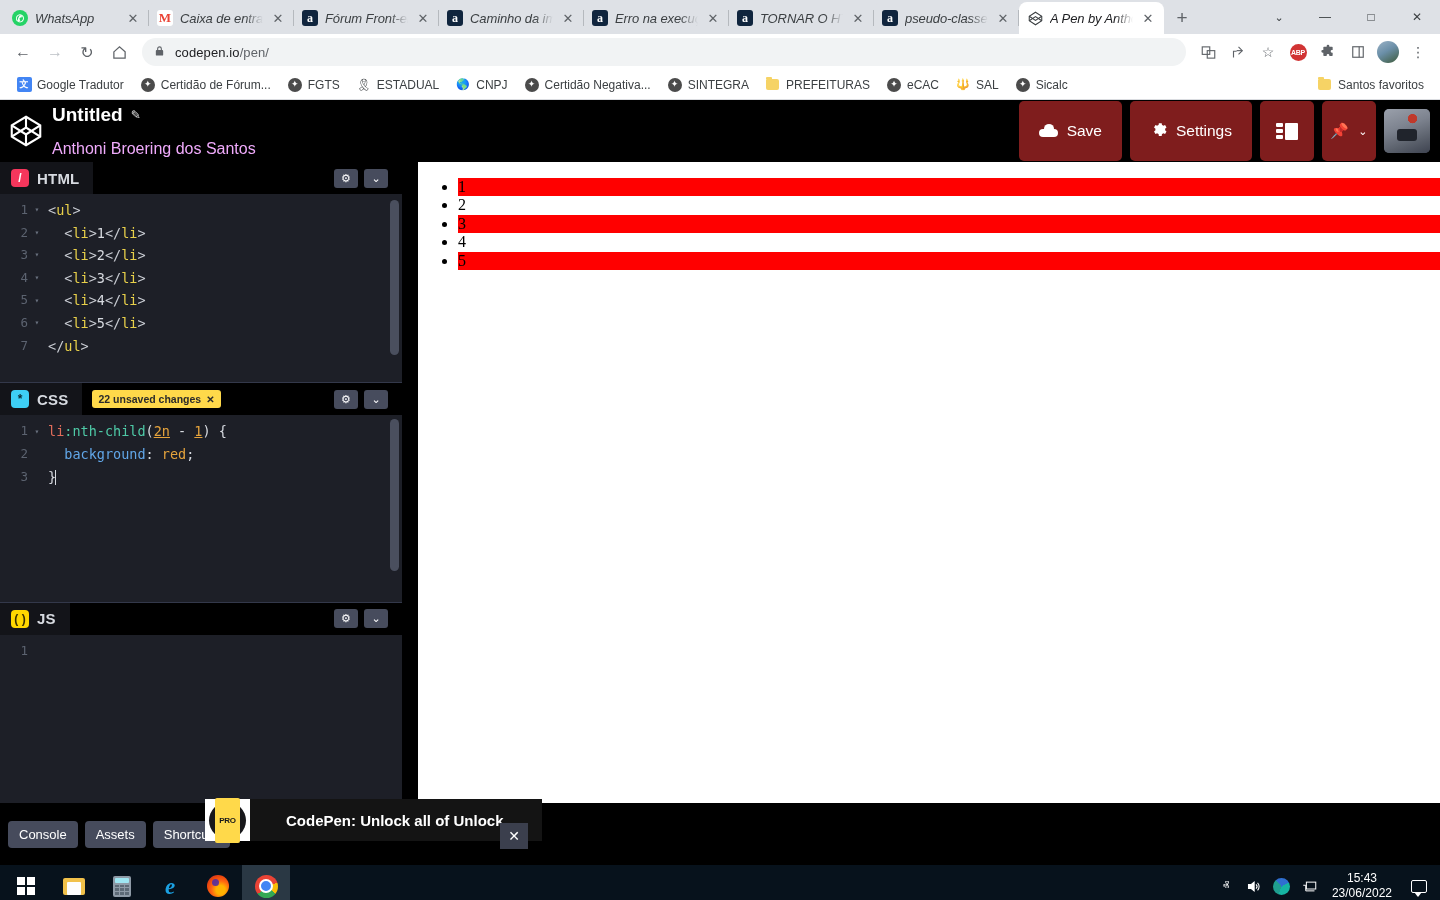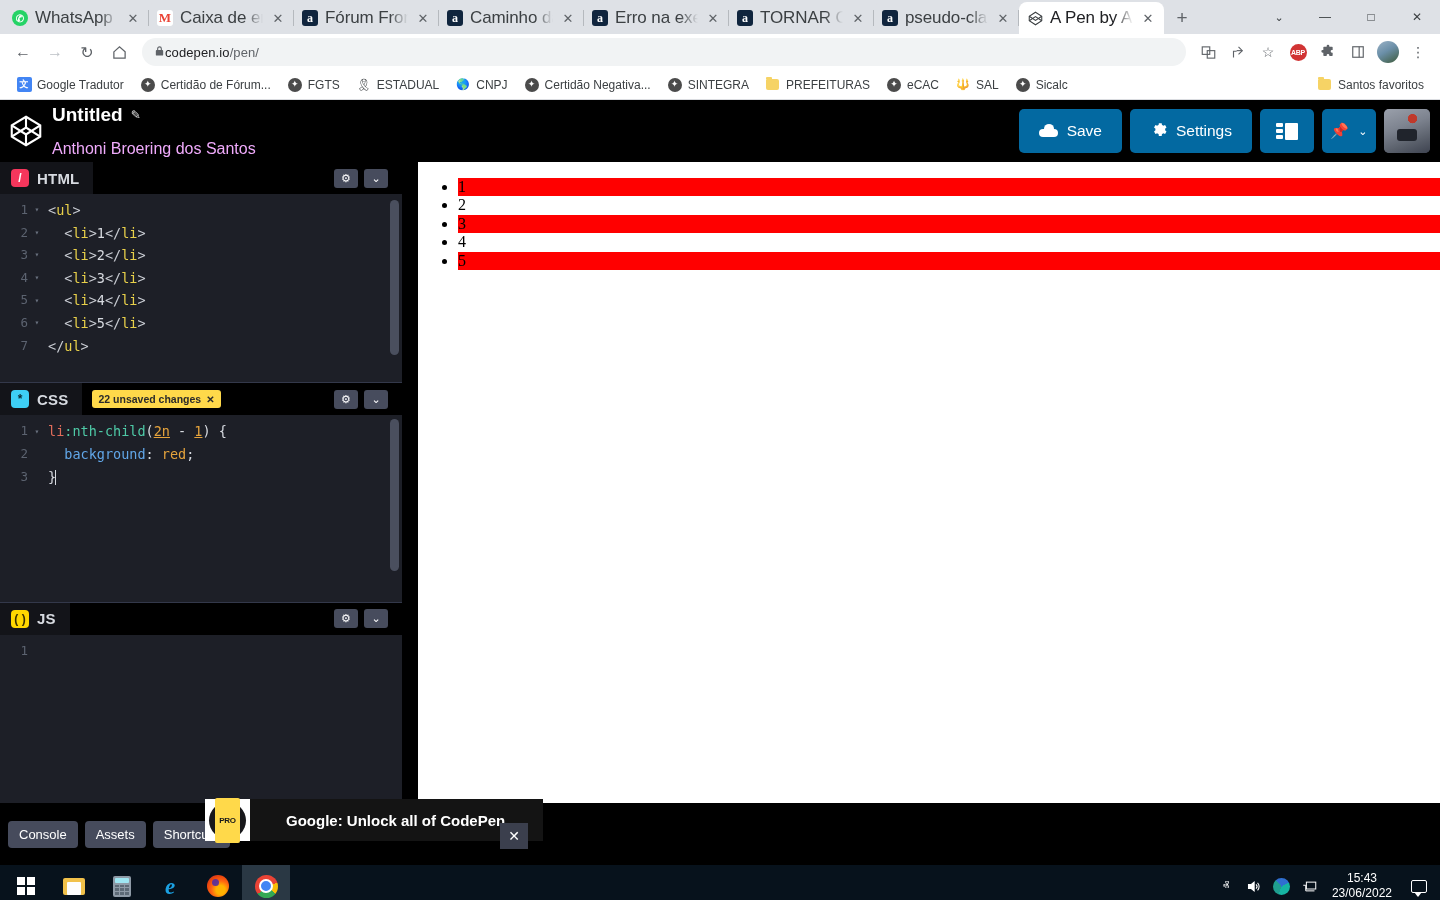--- a/index.html
+++ b/index.html
@@ -33,24 +33,25 @@
     display: flex; align-items: center; justify-content: center;
     font-size: 10px; color: #fff; font-weight: bold; overflow: hidden;
   }
   .fav-whatsapp { background: #25d366; border-radius: 50%; }
   .fav-gmail { background: #fff; color: #ea4335; font-size: 13px; font-weight: 700;
                font-family: "Liberation Serif", serif; }
   .fav-alura { background: #10253e; color: #fff; font-size: 12px;
                font-family: "Liberation Serif", serif; font-weight: 700; }
   .fav-codepen { background: transparent; }
   .tab-title {
-    font-size: 17px; color: #3c4043; white-space: nowrap;
+    font-size: 13px; color: #3c4043; white-space: nowrap;
     overflow: hidden; flex: 1; letter-spacing: -0.1px;
     -webkit-mask-image: linear-gradient(to right, #000 78%, transparent 100%);
             mask-image: linear-gradient(to right, #000 78%, transparent 100%);
+            font-style: italic;
   }
   .tab.active .tab-title { color: #202124; }
   .tab-close {
     width: 16px; height: 16px; flex: 0 0 16px; position: relative;
     display: flex; align-items: center; justify-content: center;
     font-size: 13px; color: #5f6368; line-height: 1;
   }
   #new-tab-btn {
     width: 28px; height: 28px; margin-left: 4px; margin-bottom: 2px;
     display: flex; align-items: center; justify-content: center;
@@ -72,21 +73,21 @@
     align-items: center; padding: 0 8px; gap: 2px;
   }
   .nav-btn {
     width: 30px; height: 30px; display: flex; align-items: center;
     justify-content: center; color: #5f6368; font-size: 16px;
     border-radius: 50%;
   }
   .nav-btn.disabled { color: #bdc1c6; }
   #omnibox {
     flex: 1; height: 28px; background: #f1f3f4; border-radius: 14px;
-    display: flex; align-items: center; padding: 0 12px; gap: 0;
+    display: flex; align-items: center; padding: 0 12px; gap: 10px;
     margin: 0 6px; max-width: 1080px;
   }
   #lock-icon { font-size: 11px; color: #5f6368; }
   #url-text { font-size: 13px; color: #5f6368; letter-spacing: 0.1px; }
   #url-text .domain { color: #202124; }
   #omni-right { display: flex; align-items: center; gap: 2px; margin-left: auto; }
   .omni-icon {
     width: 28px; height: 28px; display: flex; align-items: center;
     justify-content: center; color: #5f6368; font-size: 14px;
   }
@@ -148,21 +149,21 @@
   #pen-logo { width: 36px; height: 36px; margin-right: 8px; flex: 0 0 36px; }
   #pen-title-block { display: flex; flex-direction: column; gap: 17px; }
   #pen-title-row { display: flex; align-items: center; gap: 8px; }
   #pen-title {
     font-size: 19px; font-weight: bold; color: #ffffff; line-height: 1.05;
   }
   #pen-edit-icon { font-size: 12px; color: #e6e6e6; transform: rotate(0deg); }
   #pen-author { font-size: 16px; color: #f0abfc; line-height: 1; }
   #pen-actions { margin-left: auto; display: flex; align-items: center; gap: 8px; }
   .pen-btn {
-    height: 44px; background: #0369a1; border-radius: 5px; color: #ffffff;
+    height: 60px; background: #7f1d1d; border-radius: 5px; color: #ffffff;
     display: flex; align-items: center; justify-content: center; gap: 9px;
     padding: 0 20px; font-size: 15.5px;
   }
   .pen-btn-icon-only { padding: 0; width: 54px; }
   #avatar-btn {
     width: 46px; height: 44px; border-radius: 5px; overflow: hidden;
     background: #4a4f5f; position: relative;
   }
   #avatar-art {
     position: absolute; inset: 0;
@@ -727,21 +728,21 @@
     <div class="bottom-btn">Console</div>
     <div class="bottom-btn">Assets</div>
     <div class="bottom-btn">Shortcuts</div>
 
     <div id="pro-ad">
       <div id="pro-logo-wrap">
         <div id="pro-logo">
             <span id="pro-logo-text">PRO</span>
           </div>
       </div>
-      <div id="pro-ad-text">Google: Unlock all of CodePen</div>
+      <div id="pro-ad-text">CodePen: Unlock all of Unlock</div>
     </div>
     <div id="pro-ad-close">✕</div>
   </div>
 </div>
 
 <div id="taskbar">
   <div class="task-icon">
     <span id="win-logo">
         <span></span>
         <span></span>

